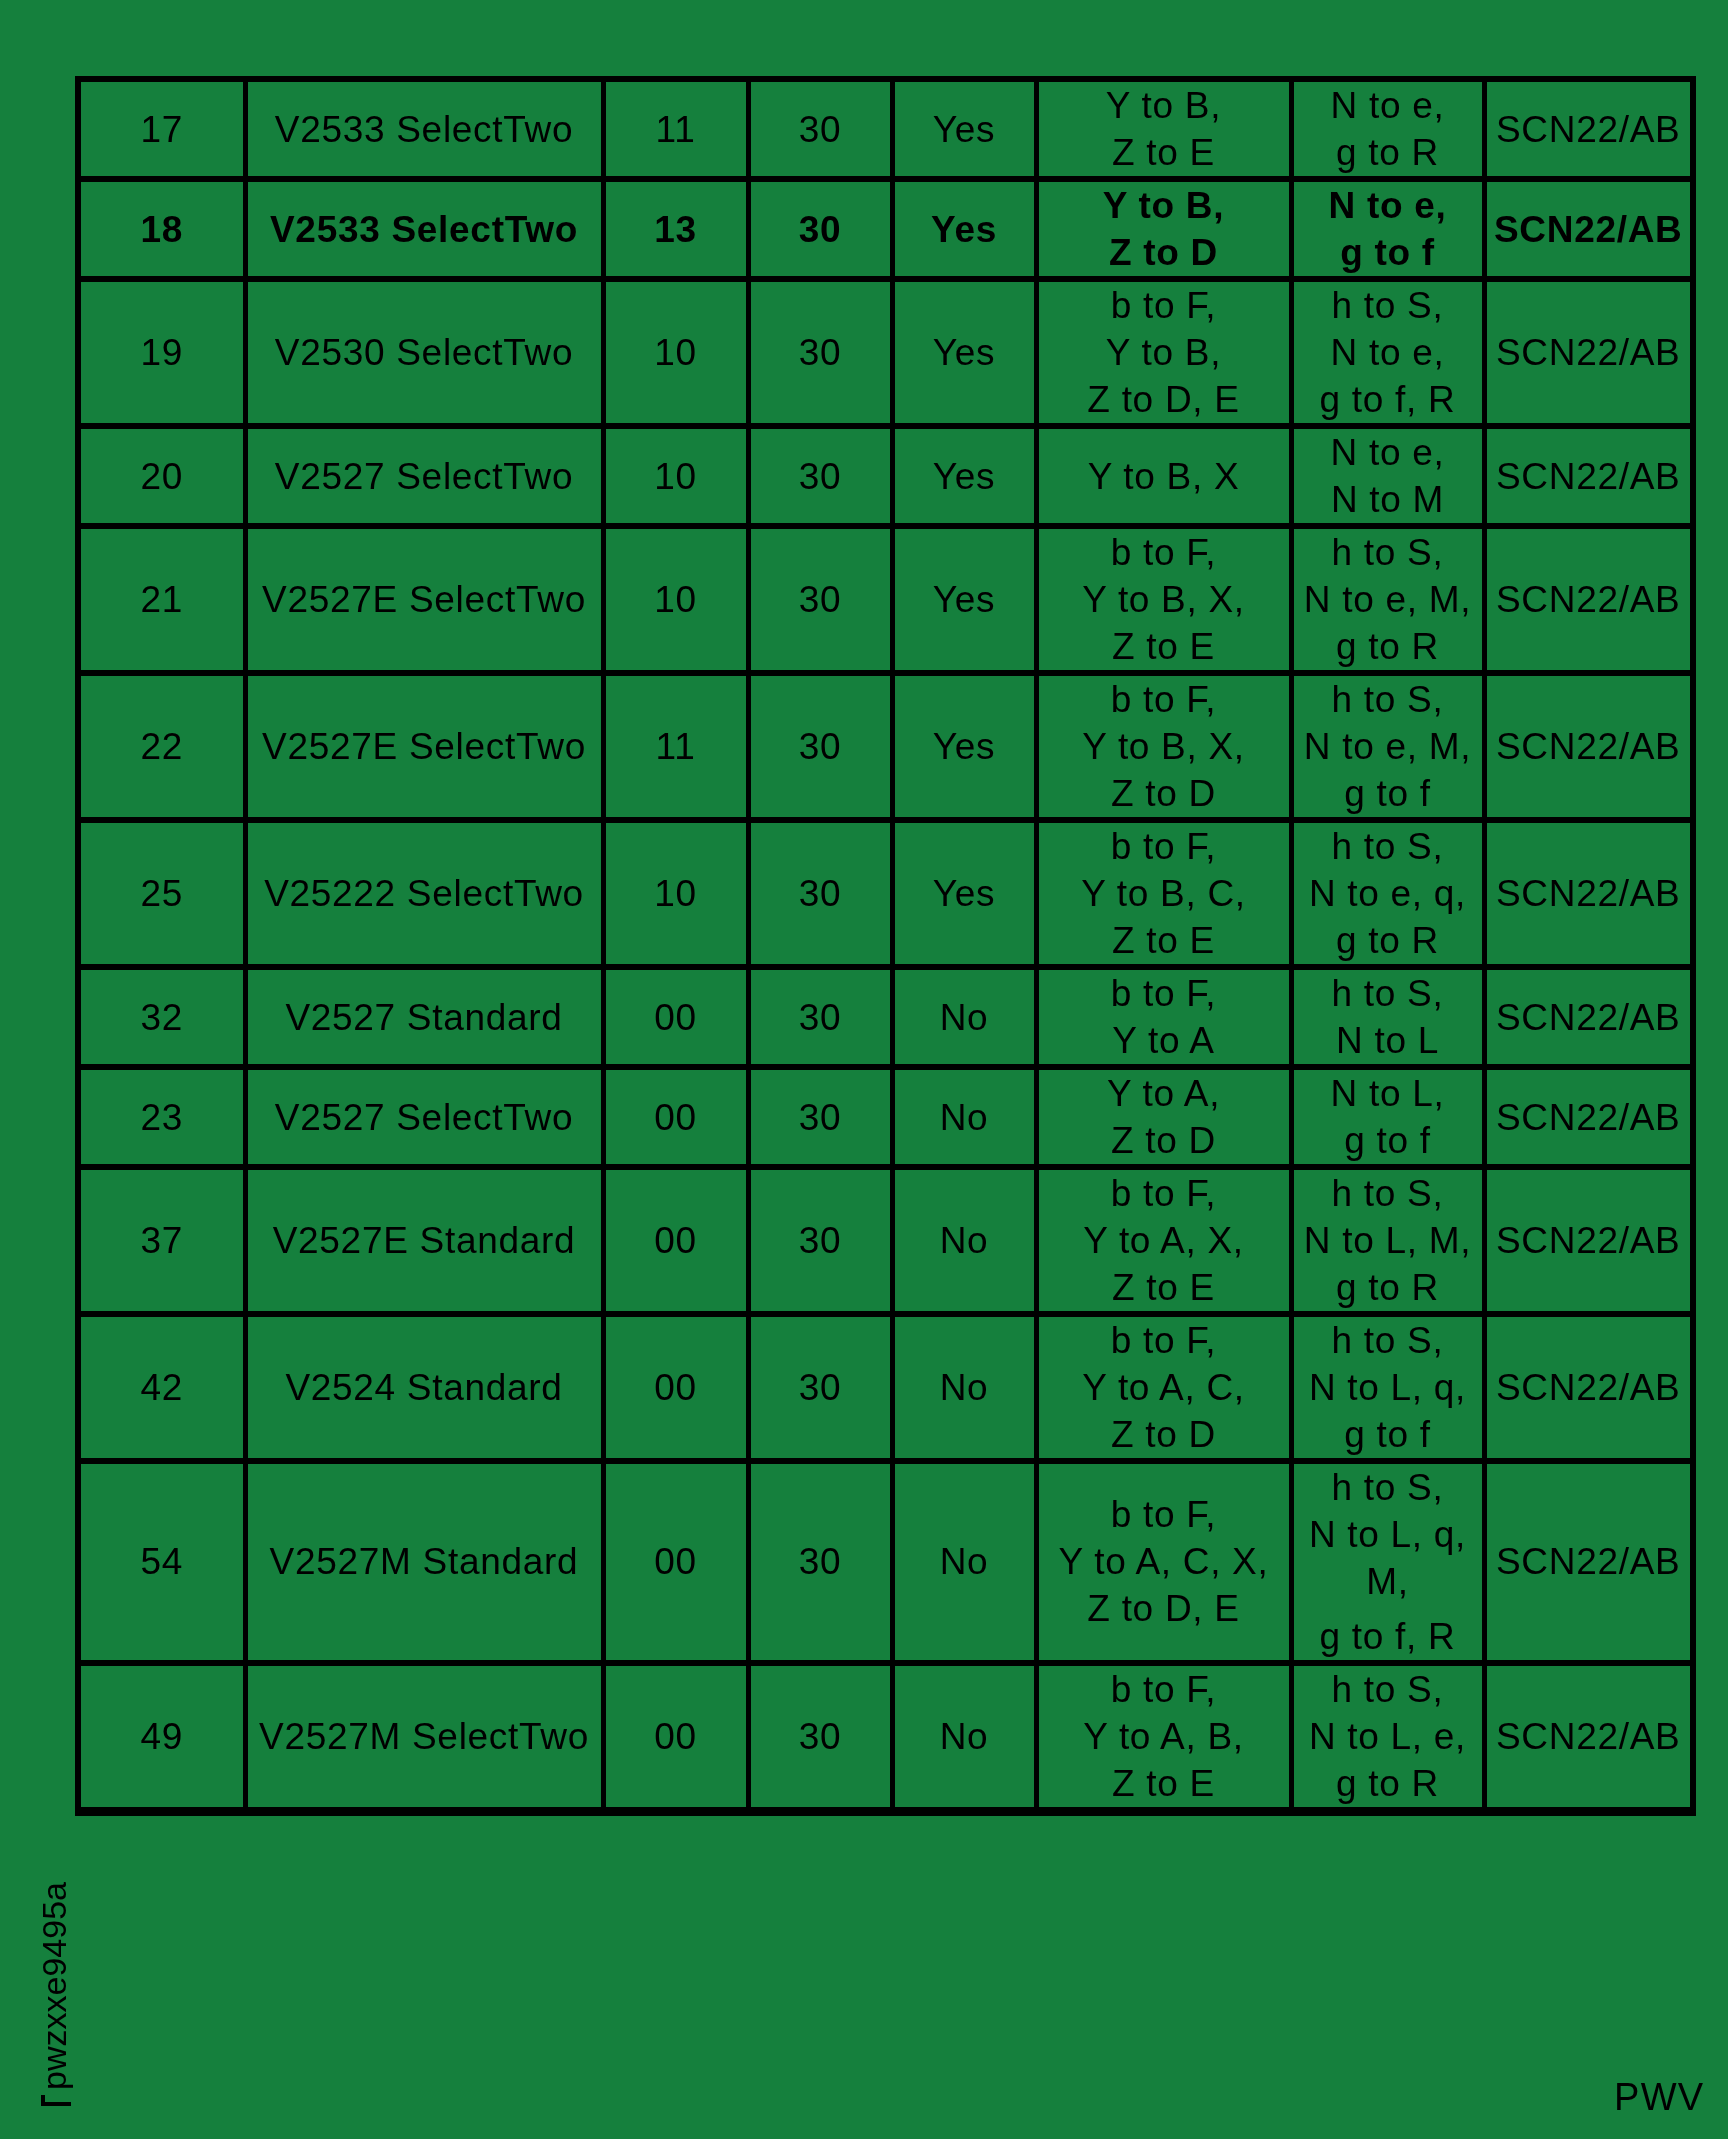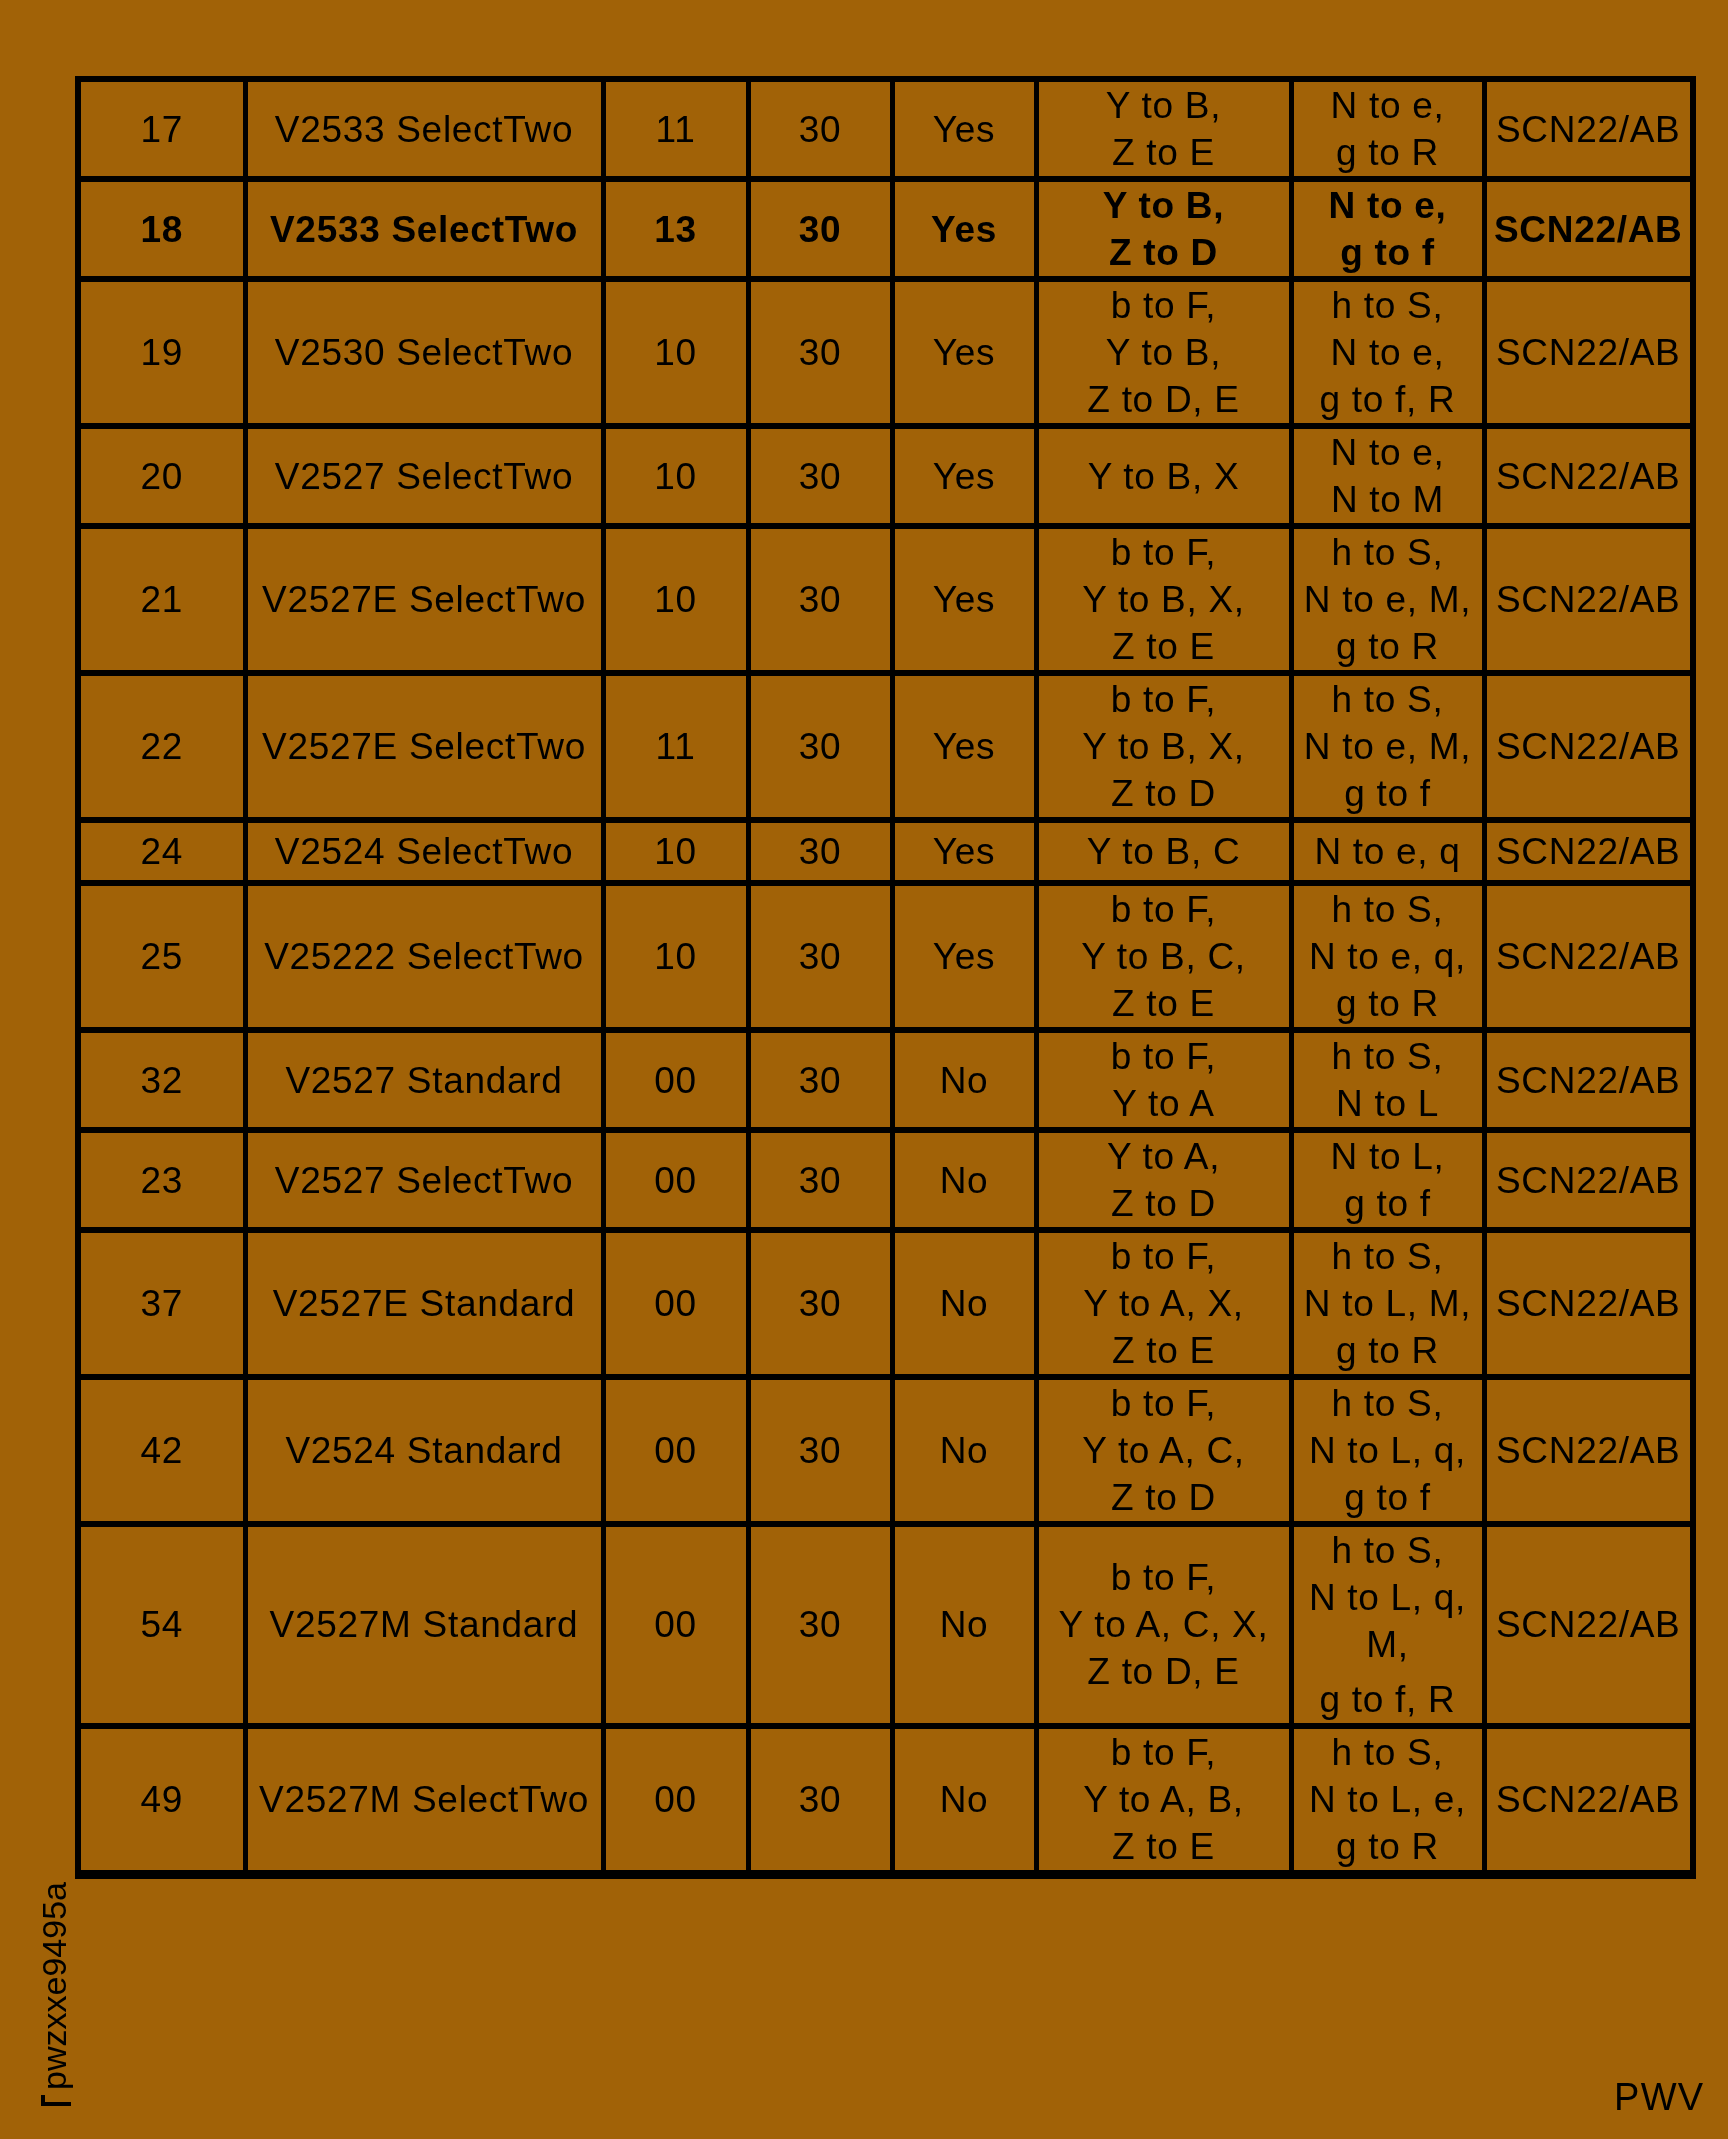--- a/index.html
+++ b/index.html
@@ -1,19 +1,19 @@
 <!DOCTYPE html>
 <html style="font-size:10.5px"><head>
 <meta charset="utf-8">
 <style>
   html,body{margin:0;padding:0;background:#e8e8e8;}
   .page{
     position:relative;
     width:1728px;height:2140px;
-    background:#a16207;
+    background:#15803d;
     font-family:"Liberation Sans", sans-serif;
     color:#000;
     overflow:hidden;
   }
   table.doc-table{
     position:absolute;left:75px;top:76px;
     width:1615px;
     table-layout:fixed;
     border-collapse:collapse;
     border:6.5px solid #000;
@@ -170,34 +170,20 @@
             <div>Y to B, X,</div>
             <div>Z to D</div>
           </td>
           <td class="c-map">
             <div>h to S,</div>
             <div>N to e, M,</div>
             <div>g to f</div>
           </td>
           <td class="c-scn">SCN22/AB</td>
         </tr>
-        <tr style="height: 63px;">
-          <td class="c-index">24</td>
-          <td class="c-model">V2524 SelectTwo</td>
-          <td class="c-code">10</td>
-          <td class="c-qty">30</td>
-          <td class="c-flag">Yes</td>
-          <td class="c-map">
-            <div>Y to B, C</div>
-          </td>
-          <td class="c-map">
-            <div>N to e, q</div>
-          </td>
-          <td class="c-scn">SCN22/AB</td>
-        </tr>
         <tr style="height: 135px;">
           <td class="c-index">25</td>
           <td class="c-model">V25222 SelectTwo</td>
           <td class="c-code">10</td>
           <td class="c-qty">30</td>
           <td class="c-flag">Yes</td>
           <td class="c-map">
             <div>b to F,</div>
             <div>Y to B, C,</div>
             <div>Z to E</div>

